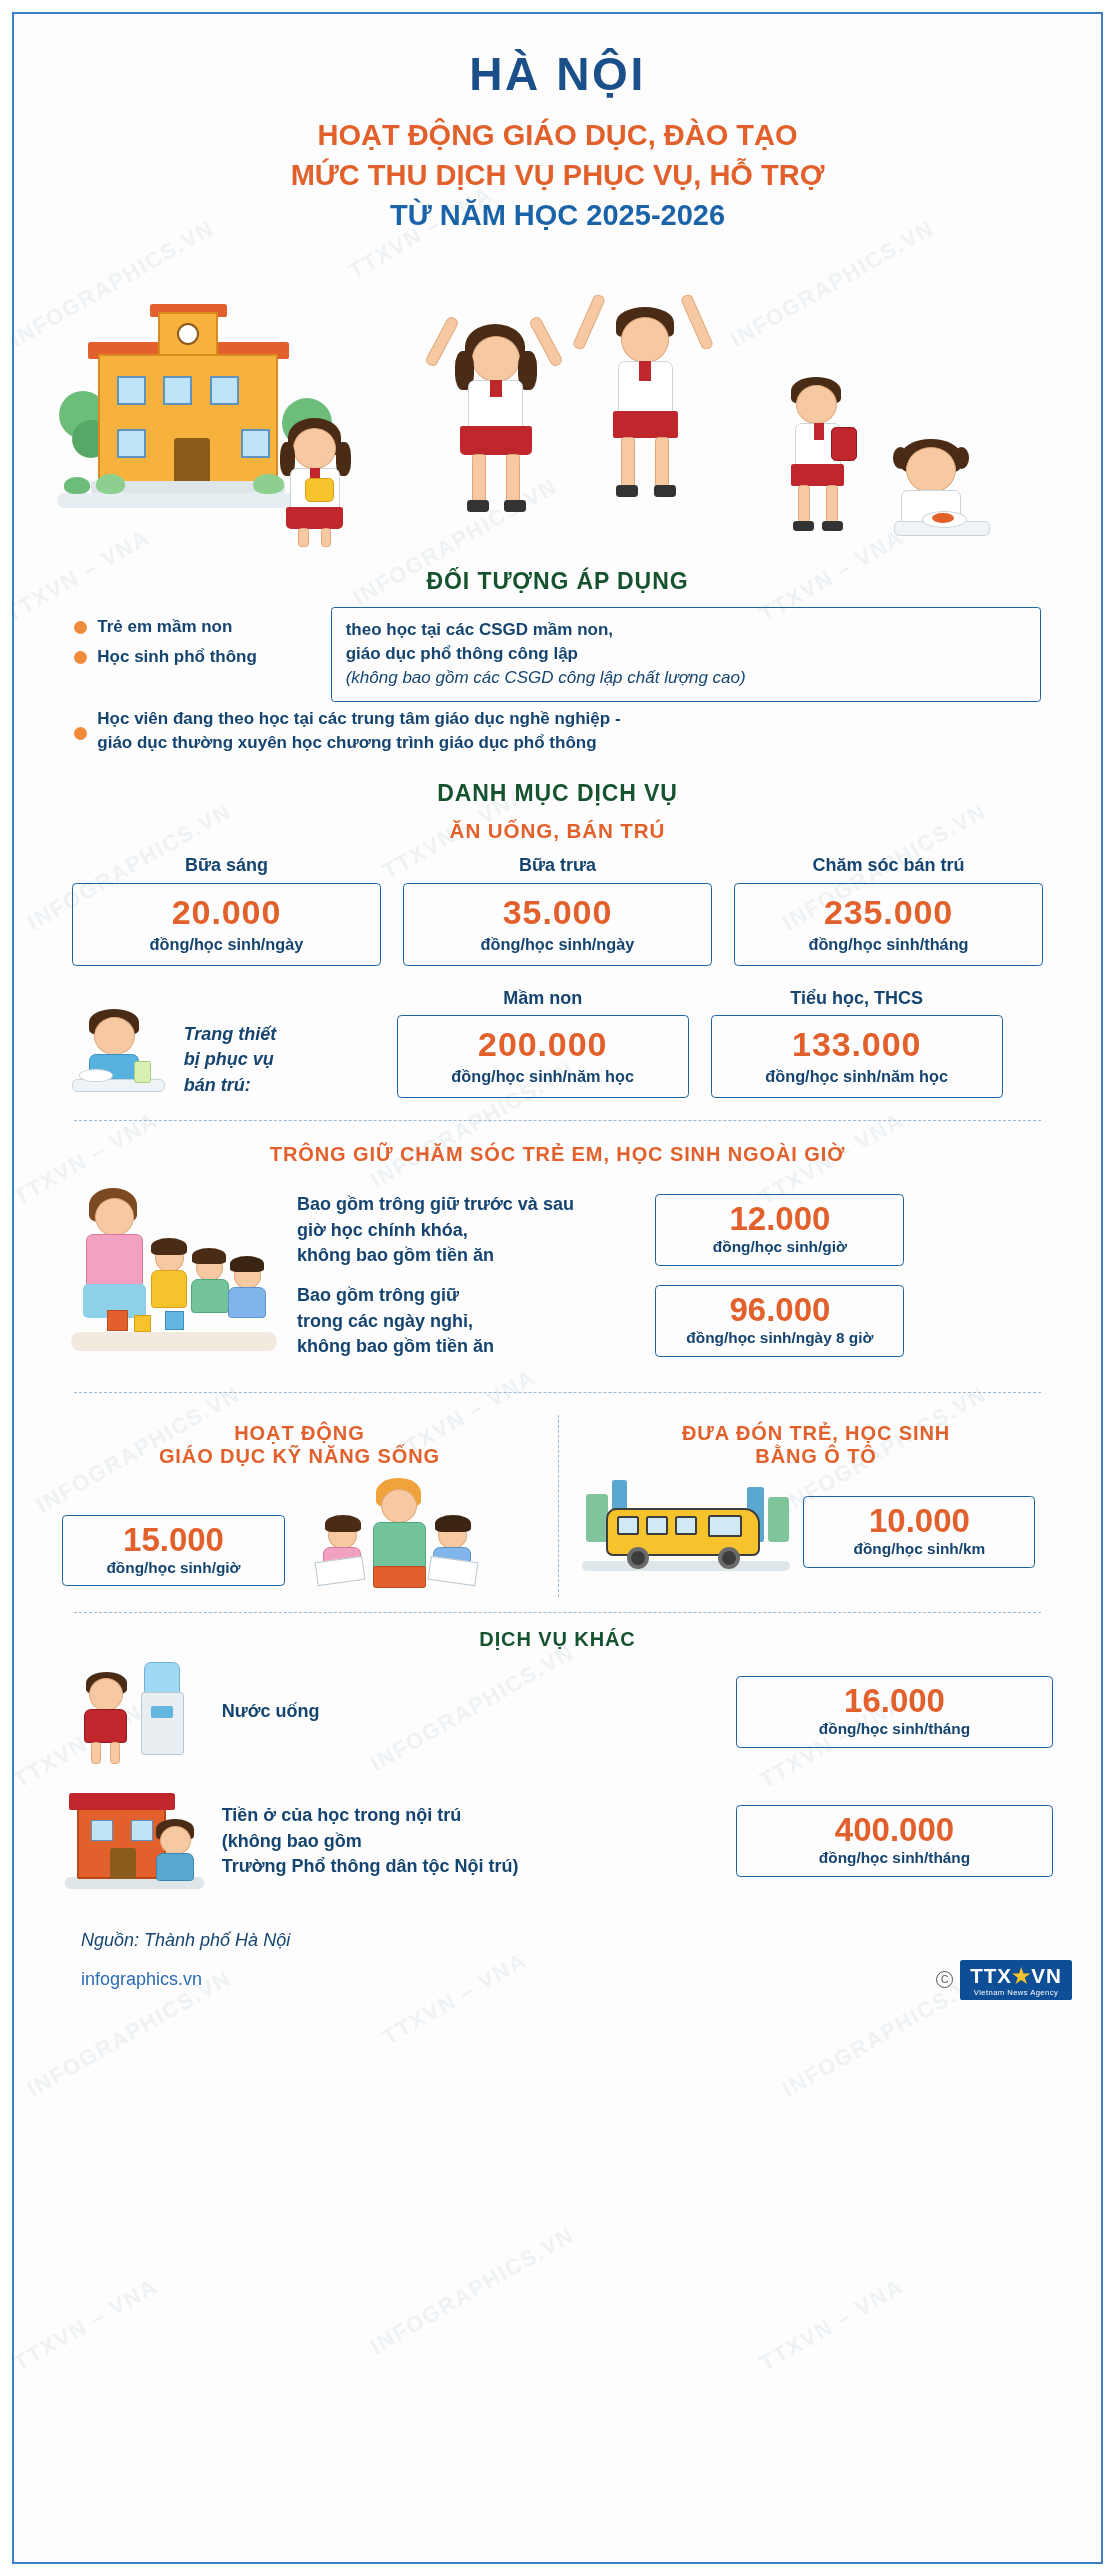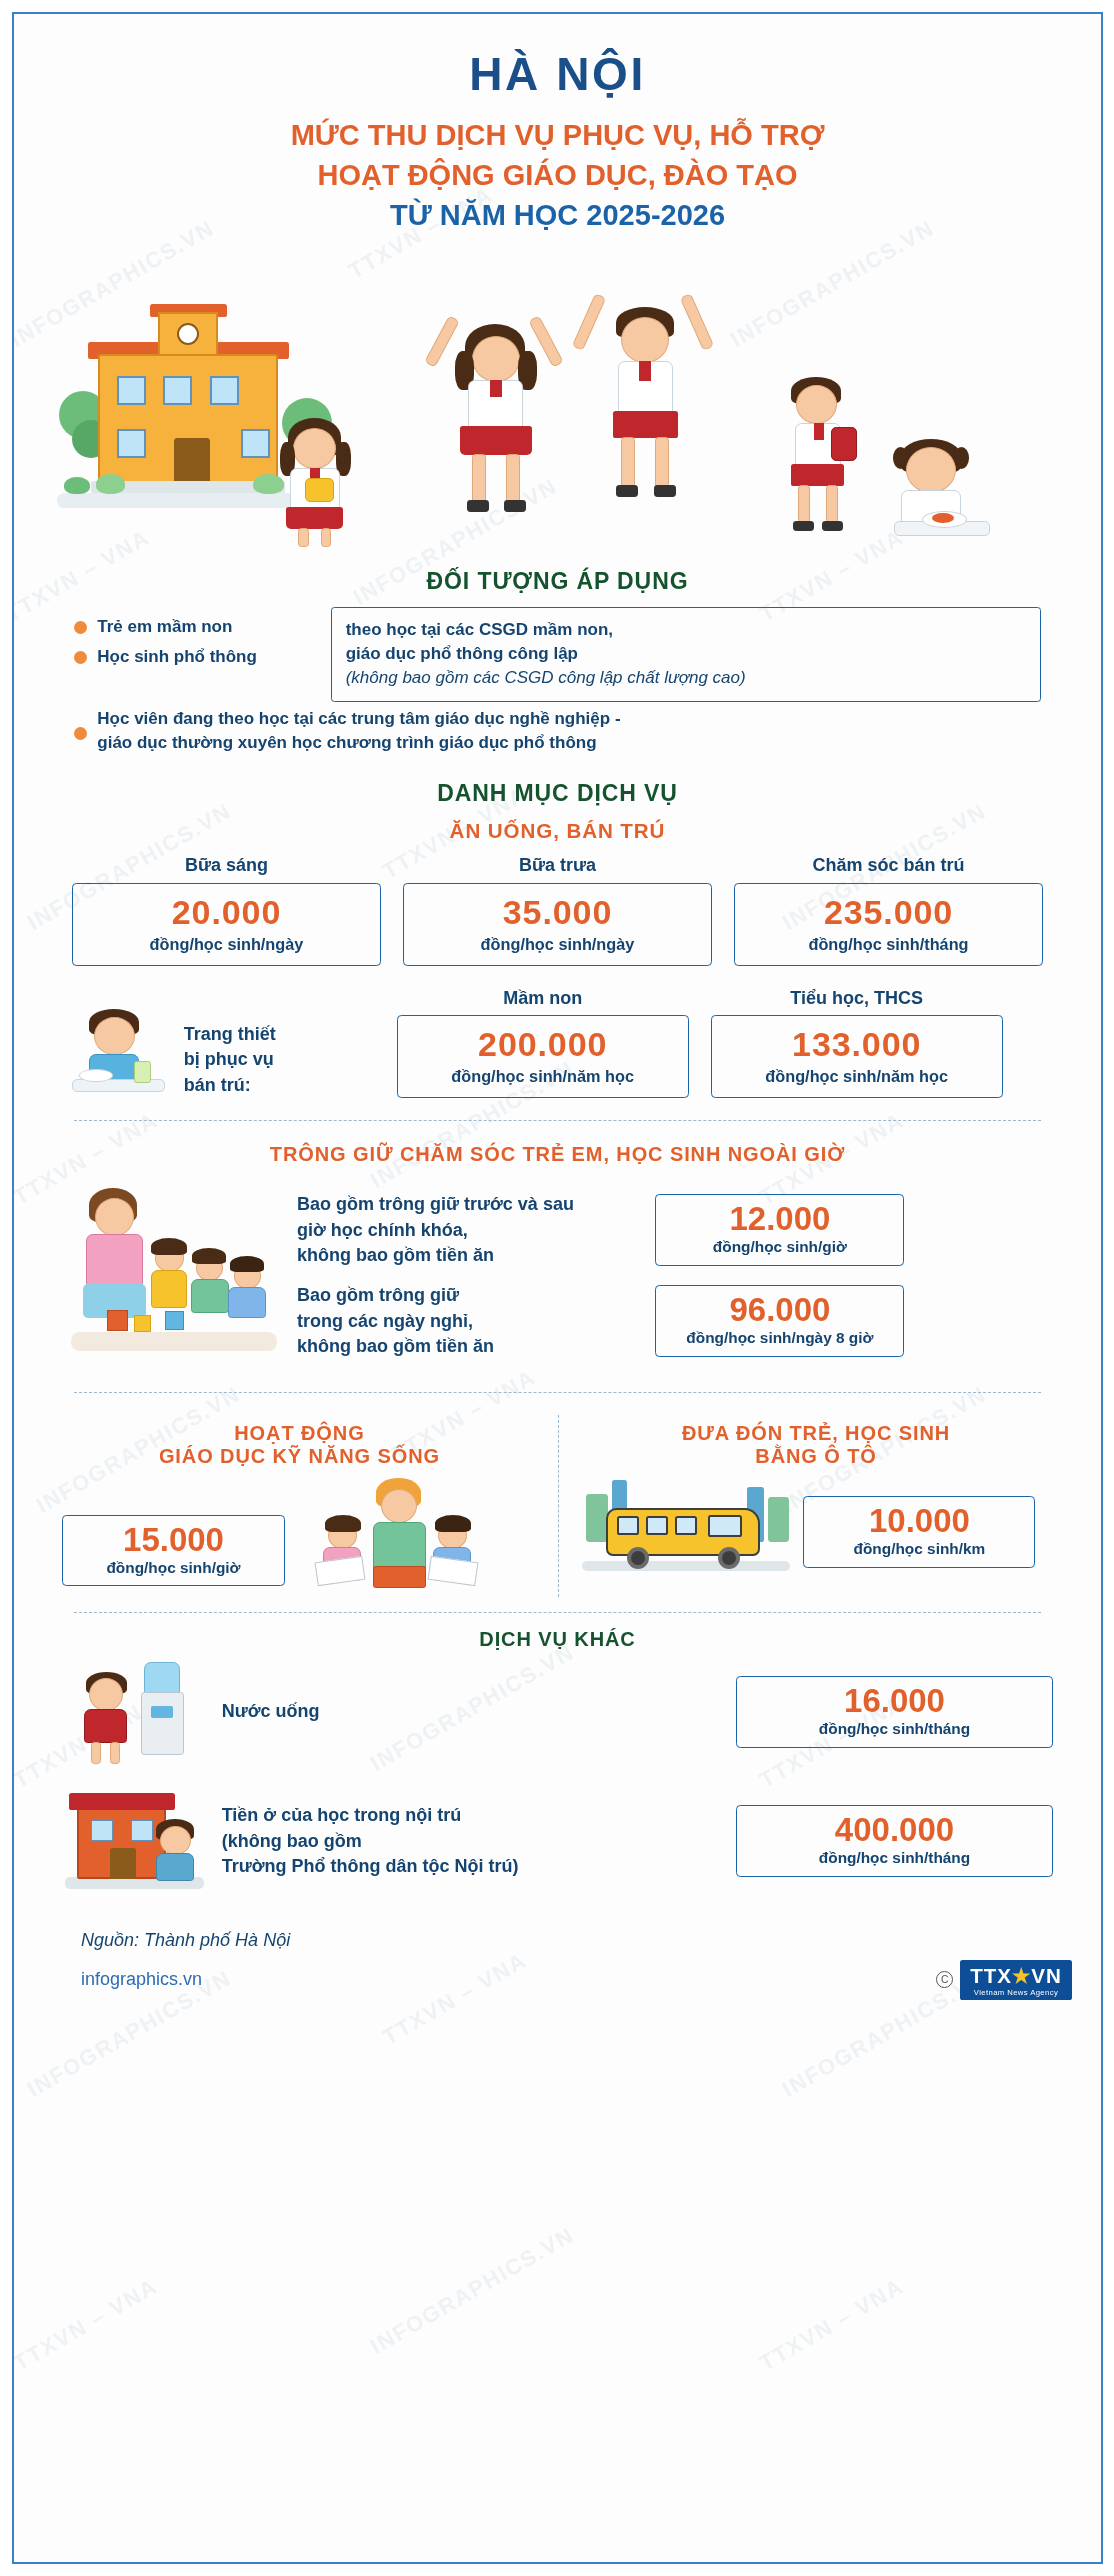--- a/index.html
+++ b/index.html
@@ -195,22 +195,22 @@
       <span style="left:-8.6px; top:2298px;">TTXVN – VNA</span>
       <span style="left:343px; top:2264px;">INFOGRAPHICS.VN</span>
       <span style="left:737px; top:2298px;">TTXVN – VNA</span>
     </div>
 
     <div class="content">
 
       <div class="title-block">
         <div class="h-main">HÀ NỘI</div>
         <div class="h-sub">
+          <div>HOẠT ĐỘNG GIÁO DỤC, ĐÀO TẠO</div>
           <div>MỨC THU DỊCH VỤ PHỤC VỤ, HỖ TRỢ</div>
-          <div>HOẠT ĐỘNG GIÁO DỤC, ĐÀO TẠO</div>
           <div class="blue">TỪ NĂM HỌC 2025-2026</div>
         </div>
       </div>
 
       <div class="illus">
 
         <div class="school">
           <div class="ground"></div>
           <div class="tree" style="left:1.7px; top:82px; width:48px; height:48px;"></div>
           <div class="tree" style="left:15.4px; top:111px; width:38px; height:38px; background:#57a866;"></div>
@@ -359,21 +359,21 @@
       <div style="display:flex; align-items:flex-end; padding:22px 53px 0; gap:13.7px;">
         <div style="position:relative; width:103px; height:94px; flex:0 0 auto;">
           <div class="hair" style="left:22px; top:5.1px; width:50px; height:26px;"></div>
           <div class="head" style="left:27.4px; top:13.7px; width:41px; height:38px;"></div>
           <div class="body-sh" style="left:22px; top:50px; width:50px; height:31px; background:#58b2e0; border-color:#3b92bf;"></div>
           <div style="position:absolute; left:5.1px; top:75px; width:93px; height:13.7px; background:#eef3f7; border:1.7px solid #c8d4dc; border-radius:5.1px;"></div>
           <div style="position:absolute; left:12px; top:65px; width:34px; height:13.7px; background:#fff; border:1.7px solid #c8d4dc; border-radius:50%;"></div>
           <div style="position:absolute; left:67px; top:57px; width:17px; height:22px; background:#d7efb0; border:1.7px solid #a9cf7e; border-radius:2.6px;"></div>
         </div>
 
-        <div class="label-mid" style="width:154px; flex:0 0 auto;">
+        <div class="label-mid" style="width:154px; flex:0 0 auto;font-style:italic;">
           <div>Trang thiết</div>
           <div>bị phục vụ</div>
           <div>bán trú:</div>
         </div>
 
         <div style="flex:1; display:flex; gap:22px; justify-content:center;">
           <div style="width:292px;">
             <div class="card-label">Mầm non</div>
             <div class="card" style="min-width:0;">
               <div class="val">200.000</div>

